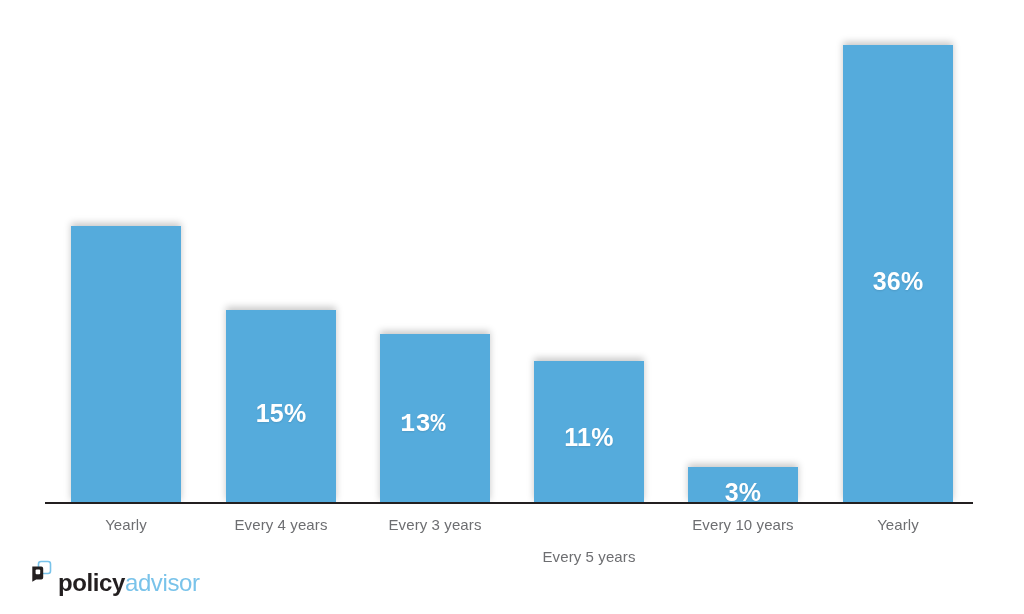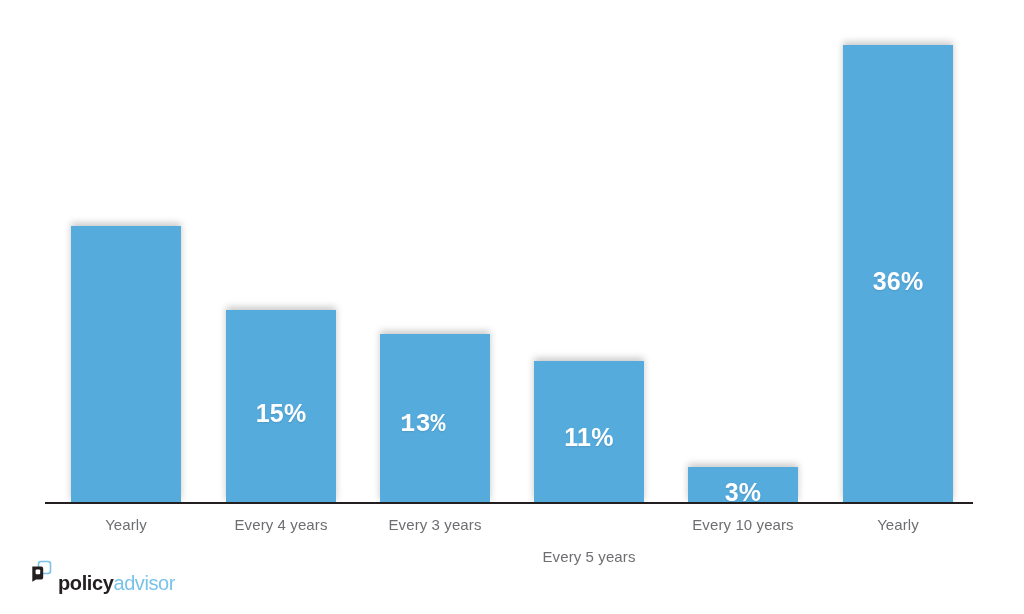--- a/index.html
+++ b/index.html
@@ -90,21 +90,21 @@
     height: 26px;
   }
   .logo-mark {
     width: 22px;
     height: 22px;
     position: relative;
     margin-right: 6px;
     flex: 0 0 auto;
   }
   .logo-text {
-    font-size: 20px;
+    font-size: 24px;
     font-weight: bold;
     letter-spacing: -0.4px;
     line-height: 1;
     margin-top: 23px;
   }
   .logo-text .word-dark { color: #231f20; }
   .logo-text .word-blue { color: #79c3ea; font-weight: normal; }
 </style>
 </head>
 <body>

